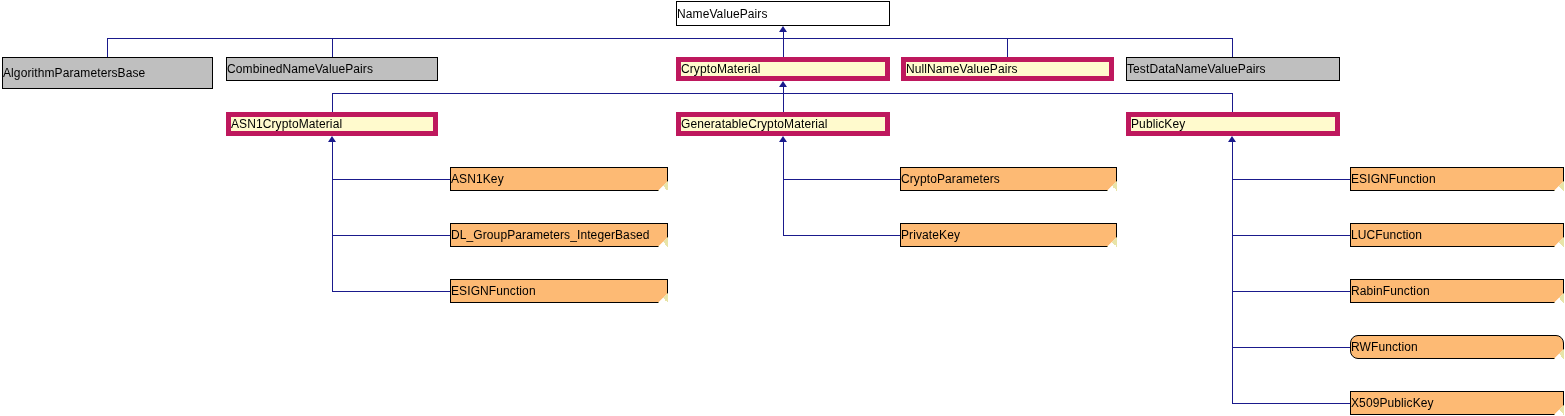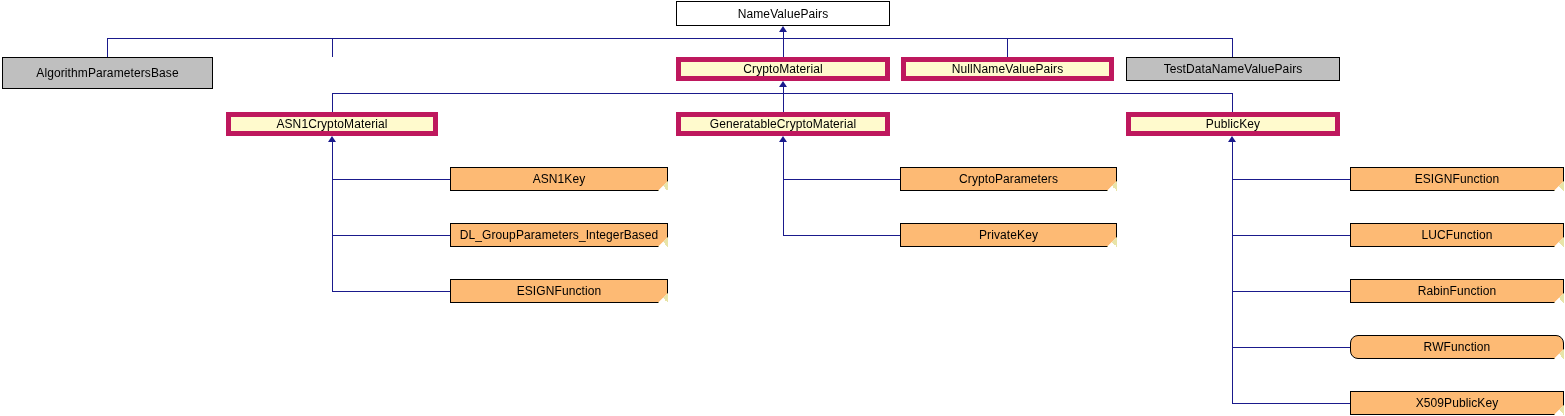--- a/index.html
+++ b/index.html
@@ -16,21 +16,20 @@
     font-family: "Liberation Sans", sans-serif;
     overflow: hidden;
   }
 
   
   .node {
     position: absolute;
     box-sizing: border-box;
     display: flex;
     align-items: center;
-    justify-content: center;
     font-size: 12px;
     line-height: 1;
     color: #000000;
     white-space: nowrap;
     letter-spacing: 0.1px;
   }
   .node .label {
     display: block;
     pointer-events: none;
   }
@@ -131,20 +130,23 @@
   <div class="edge h" style="left:1232px; top:347px; width:118px;"></div>
   <div class="edge h" style="left:1232px; top:403px; width:118px;"></div>
 
   <div class="node root" style="left:676px; top:1px; width:214px; height:25px;">
     <span class="label">NameValuePairs</span>
   </div>
 
   <div class="node grey" style="left:2px; top:57px; width:211px; height:32px;">
     <span class="label">AlgorithmParametersBase</span>
   </div>
+  <div class="node grey" style="left:226px; top:57px; width:212px; height:24px;">
+    <span class="label">CombinedNameValuePairs</span>
+  </div>
   <div class="node yellow" style="left:676px; top:57px; width:214px; height:24px;">
     <span class="label">CryptoMaterial</span>
   </div>
   <div class="node yellow" style="left:901px; top:57px; width:213px; height:24px;">
     <span class="label">NullNameValuePairs</span>
   </div>
   <div class="node grey" style="left:1126px; top:57px; width:214px; height:24px;">
     <span class="label">TestDataNameValuePairs</span>
   </div>
 

